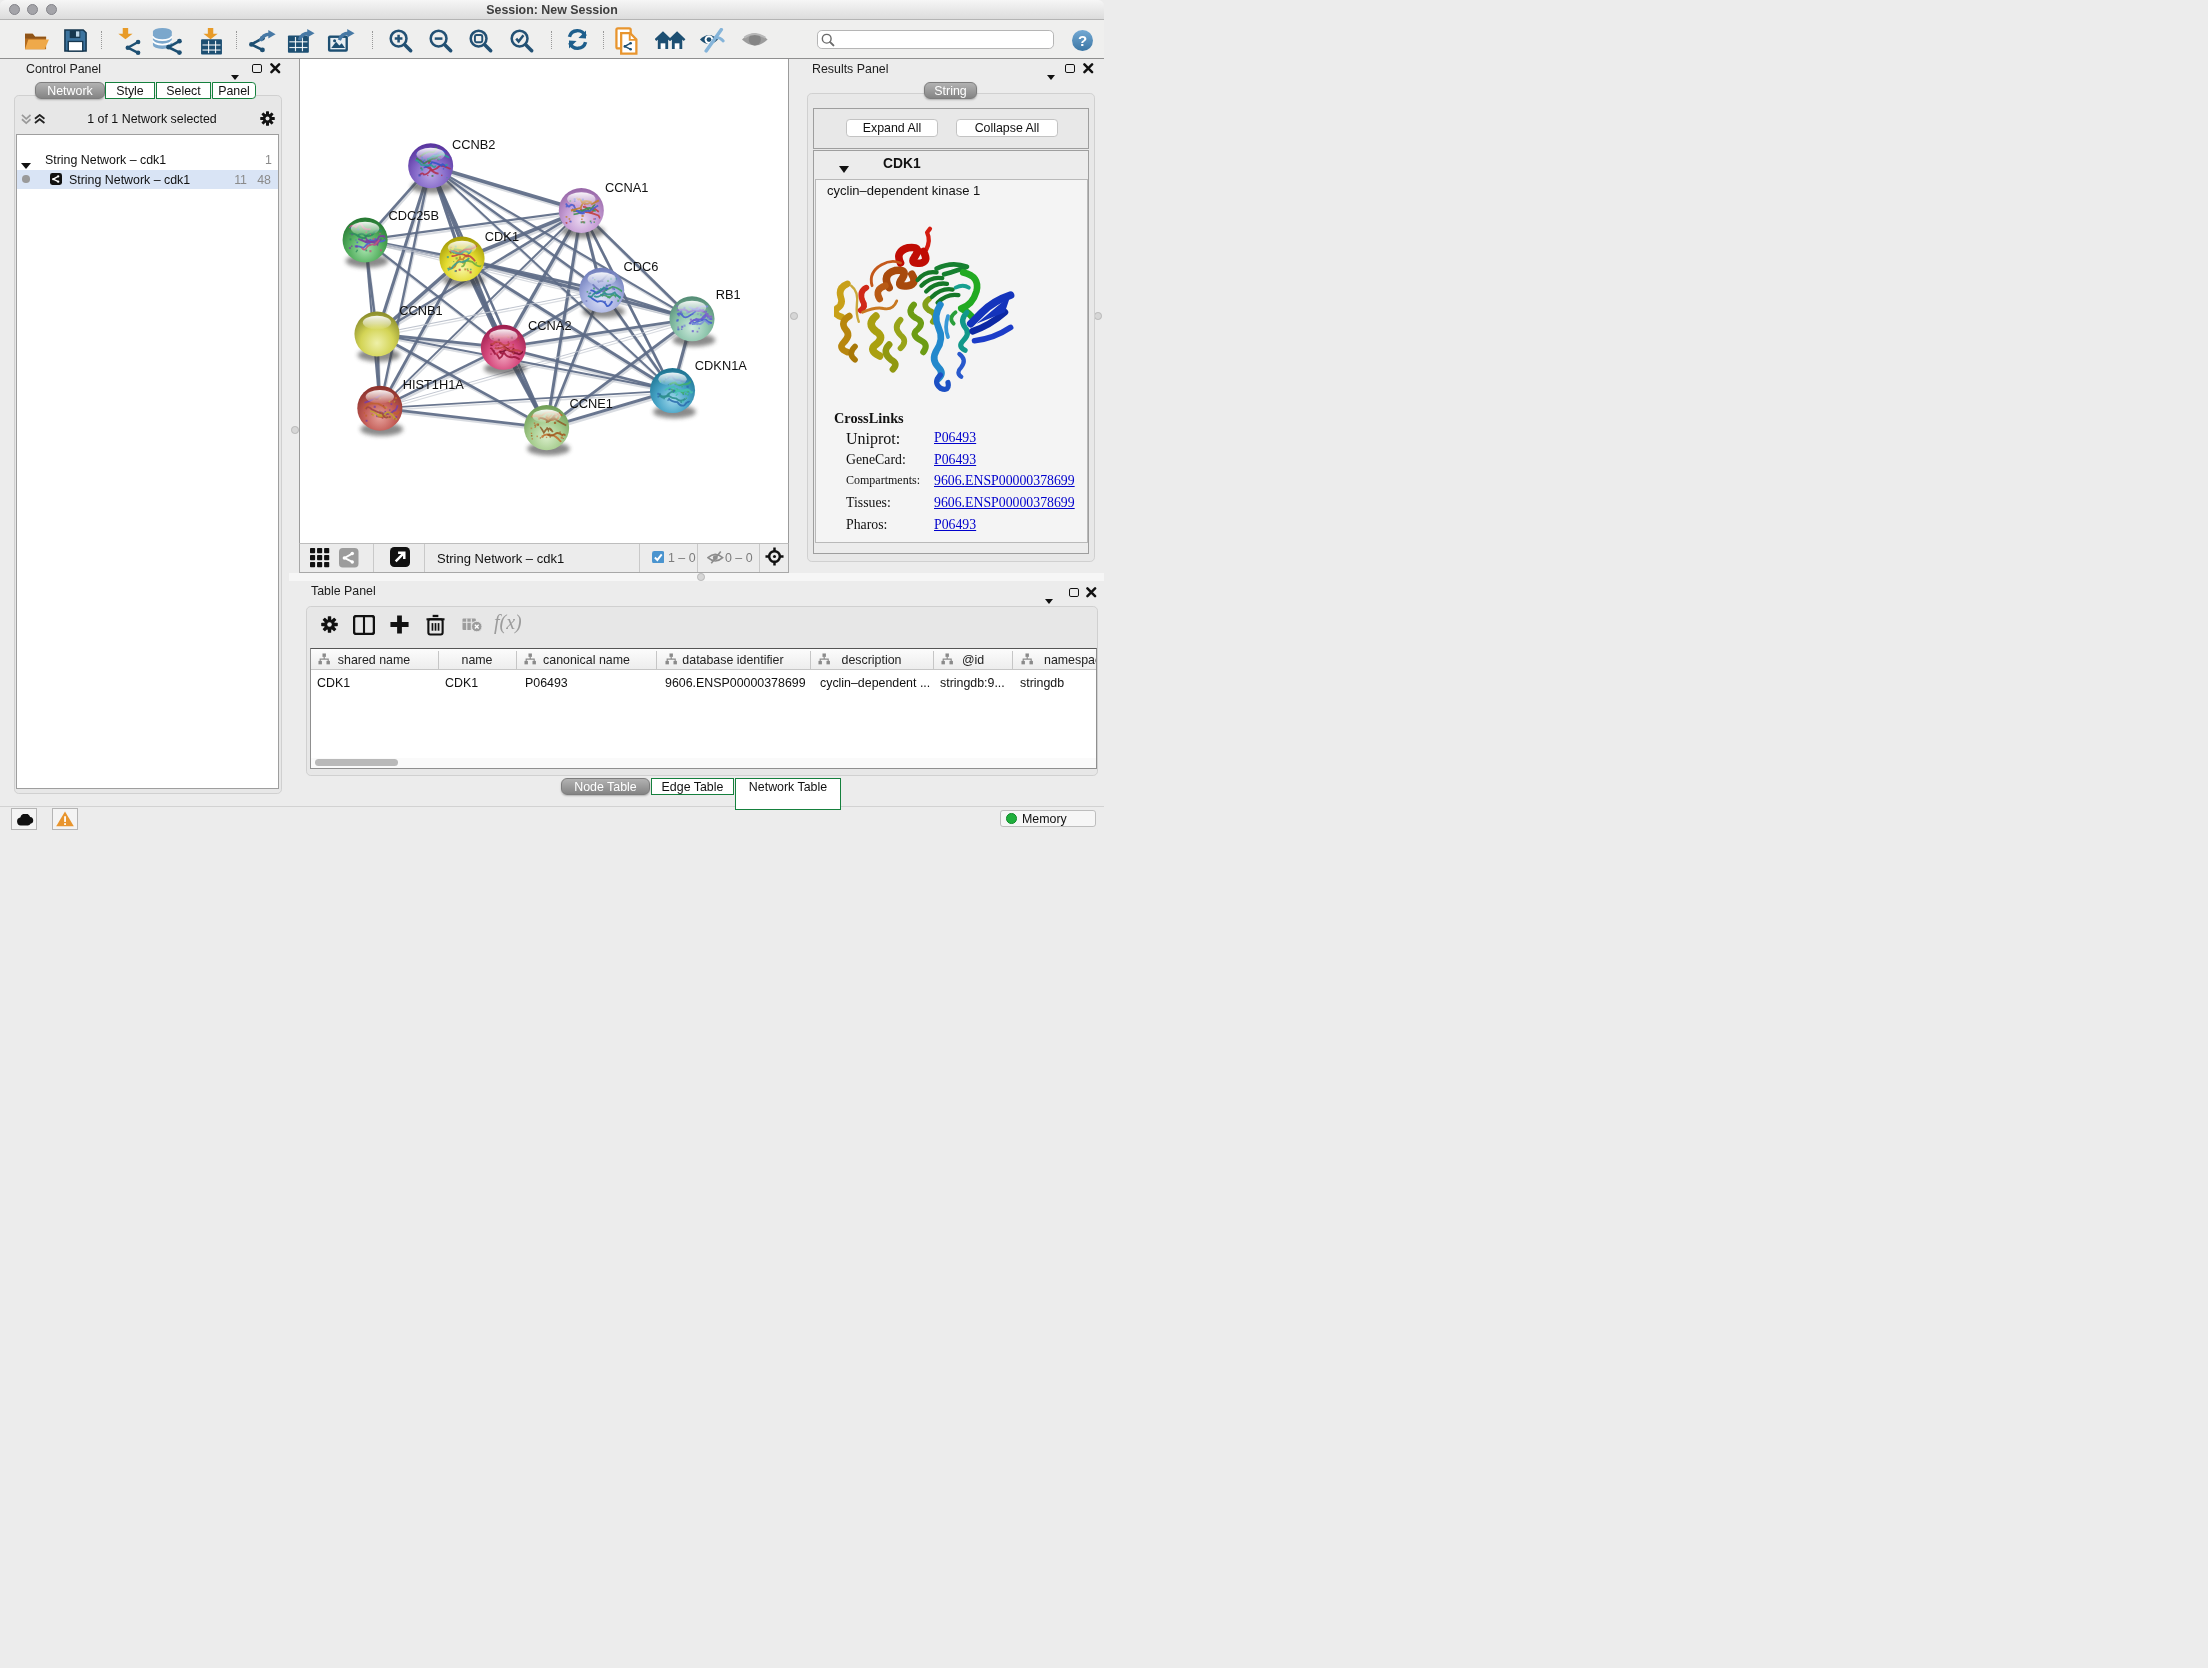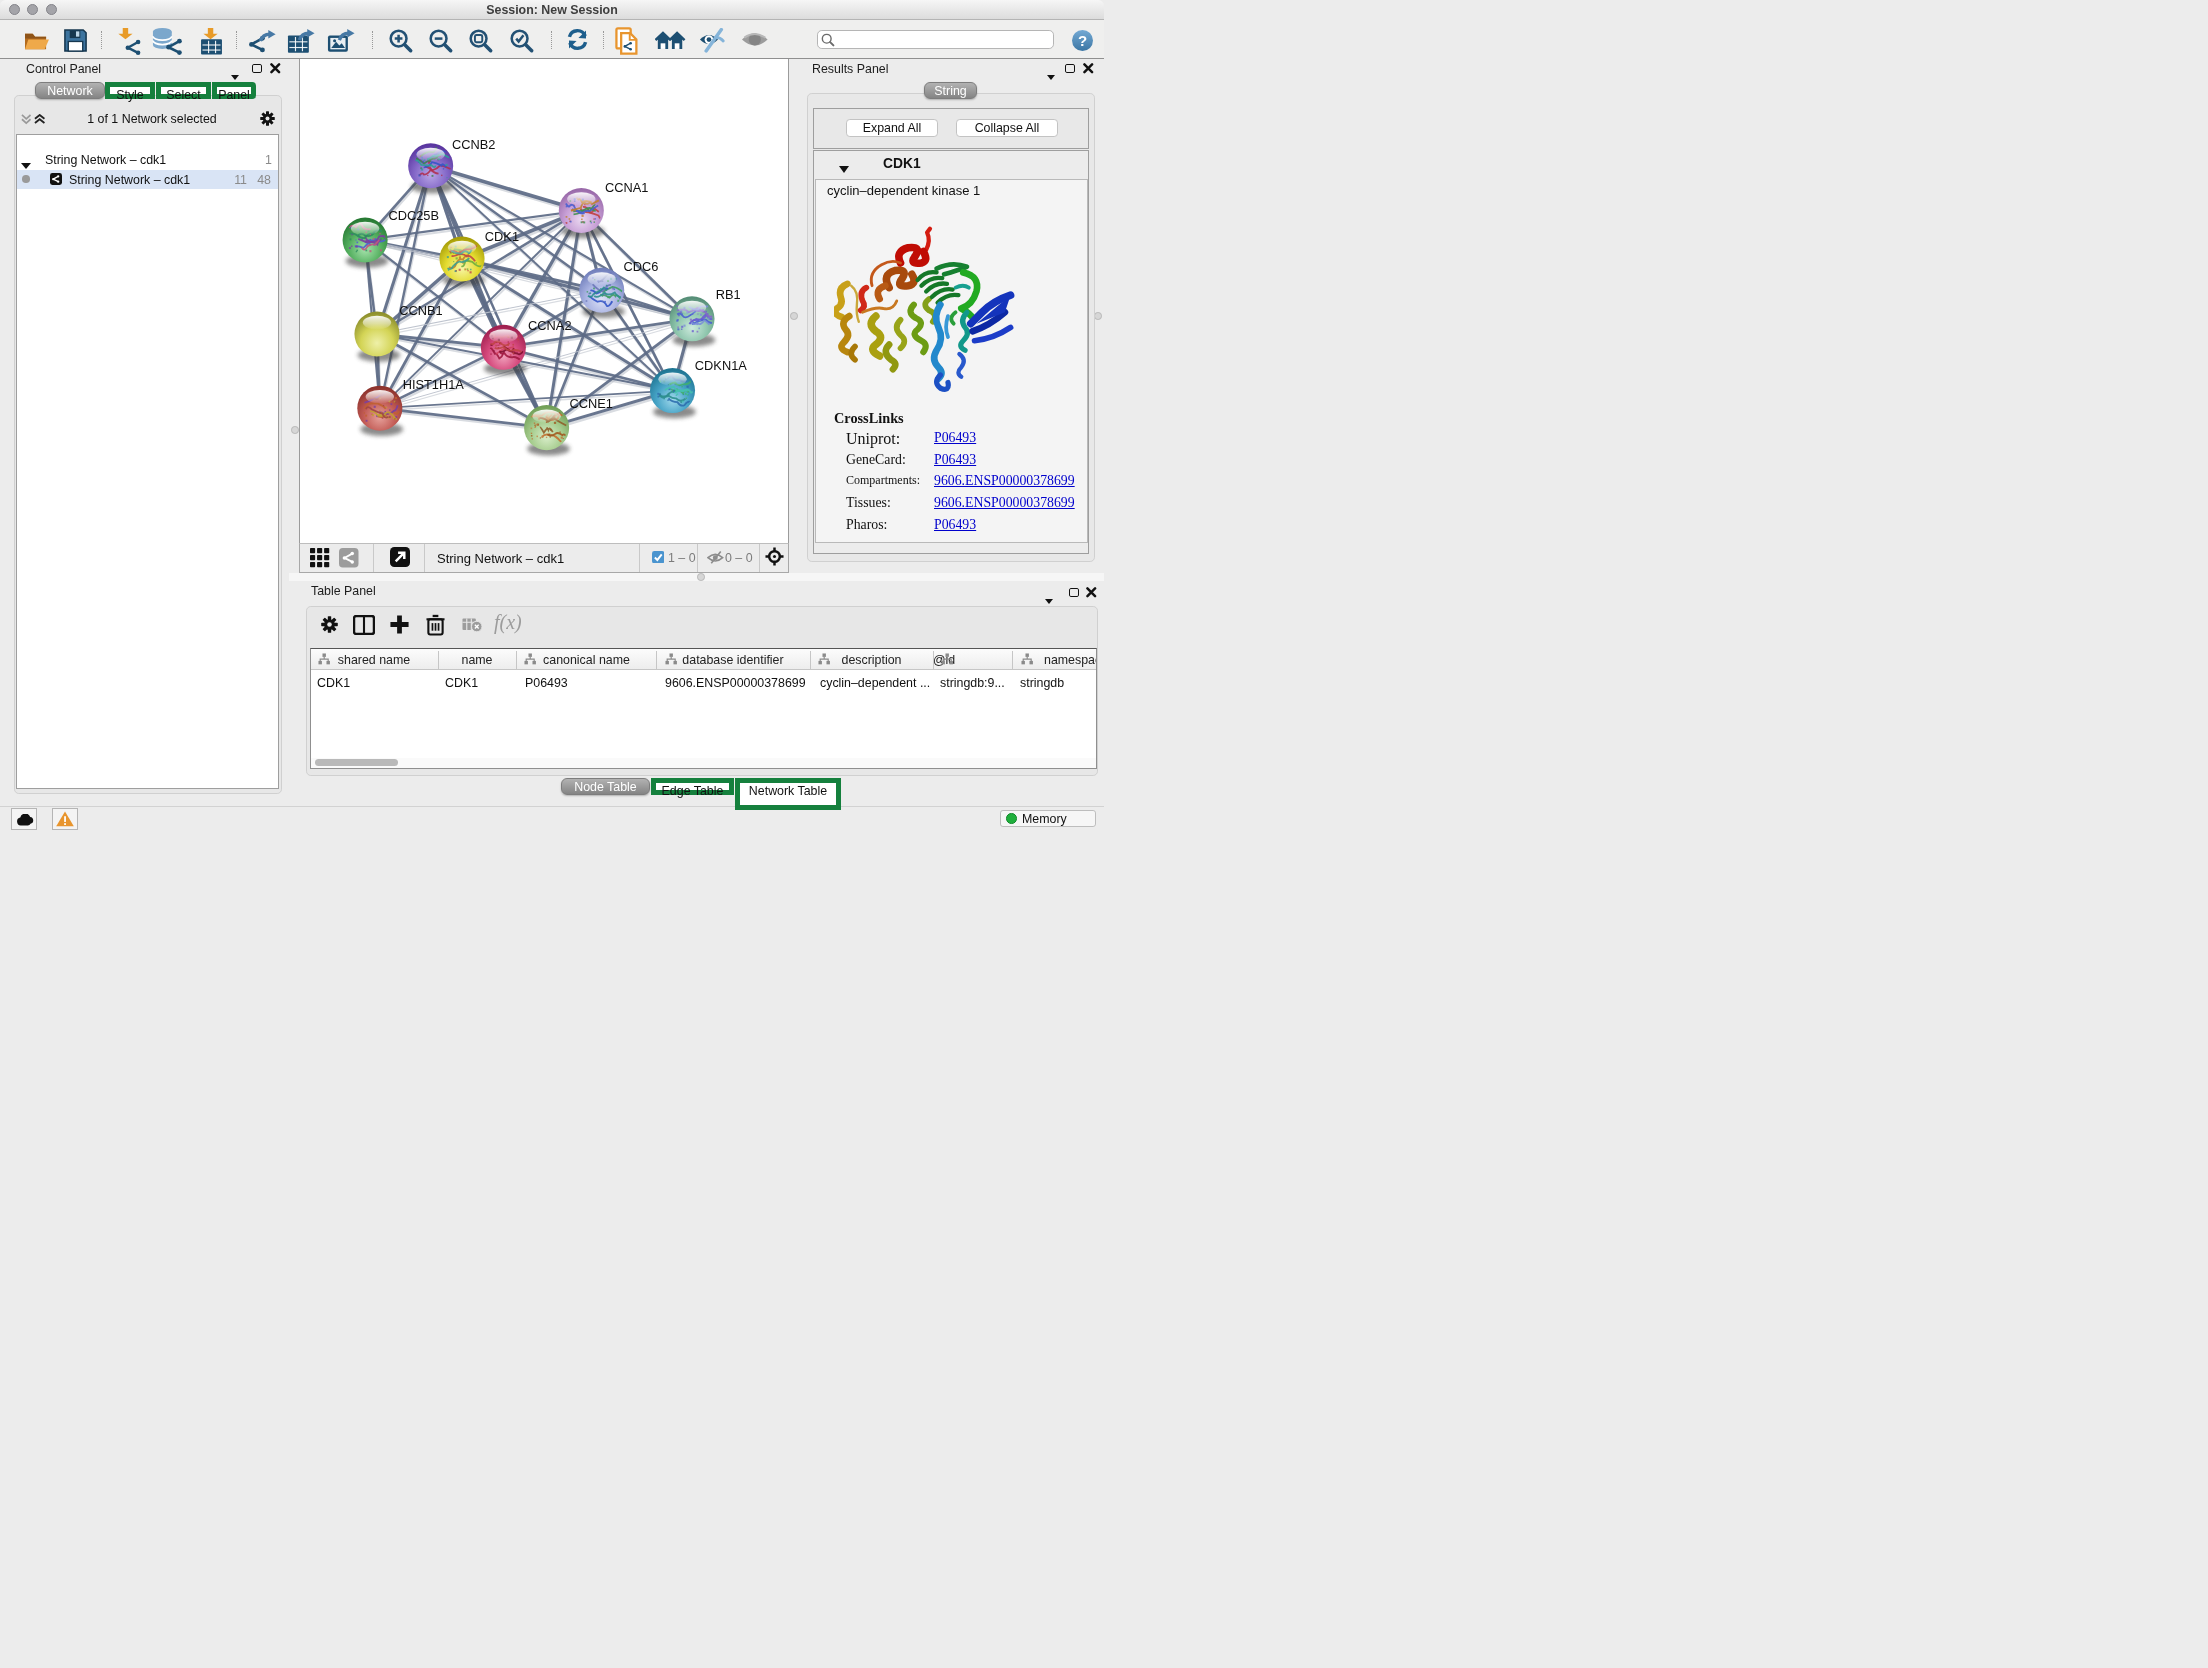--- a/index.html
+++ b/index.html
@@ -12,21 +12,21 @@
 .title { position:absolute; top:3.3px; left:0; width:100%; text-align:center;
   font-size:12.4px; font-weight:bold; color:#3e3e3e; }
 .toolbar { left:0; top:20px; width:1104px; height:39px; background:#efefee;
   border-bottom:1px solid #8f8f8f; }
 .tsep { position:absolute; top:31px; height:18px; width:0;
   border-left:1px dotted #999; }
 .phdr { font-size:12.4px; color:#1c1c1c; }
 .tri { width:0; height:0; border-left:4.8px solid transparent; border-right:4.8px solid transparent;
   border-top:5.7px solid #111; display:inline-block; }
 .sqico { width:9.5px; height:8.6px; border:1.4px solid #111; border-radius:1.9px; display:inline-block; }
-.tab { position:absolute; z-index:5; height:17px; background:#fff; border:5px solid #15803d;
+.tab { position:absolute; z-index:5; height:17px; background:#fff; border:1px solid #15803d;
   font-size:12.4px; color:#111; text-align:center; line-height:16px; }
 .tabsel { background:linear-gradient(#b2b2b2,#848484); color:#fff; border:1px solid #7d7d7d;
   border-radius:6px; box-shadow:0 1px 1.9px rgba(0,0,0,.25); }
 .btn { position:absolute; background:#fff; border:1px solid #c3c3c3; border-radius:3.8px;
   font-size:12.4px; color:#111; text-align:center; }
 .serif { font-family:"Liberation Serif", serif; }
 a.lnk { color:#0000cc; text-decoration:underline; }
 </style></head><body>
 <div class="abs titlebar">
     <div class="tl" style="left:8.7px"></div>
@@ -1035,21 +1035,21 @@
     <rect x="8.899999999999999" y="8.3" width="3.5999999999999996" height="3.5999999999999996" fill="#8a8a8a"></rect>
     <path d="M 6.5 4.1 V 6.5 M 2.3 8.3 V 6.5 H 10.7 V 8.3" fill="none" stroke="#8a8a8a" stroke-width="1.2000000000000002"></path>
   </svg>
 <div class="abs" style="left:810px;top:653px;width:123px;text-align:center;font-size:12.4px;color:#222">description</div>
 <svg class="abs" style="left:818px;top:653px" width="12.4" height="12.4" viewBox="0 0 13 13">
     <rect x="4.699999999999999" y="0.5" width="3.5999999999999996" height="3.5999999999999996" fill="#8a8a8a"></rect>
     <rect x="0.5" y="8.3" width="3.5999999999999996" height="3.5999999999999996" fill="#8a8a8a"></rect>
     <rect x="8.899999999999999" y="8.3" width="3.5999999999999996" height="3.5999999999999996" fill="#8a8a8a"></rect>
     <path d="M 6.5 4.1 V 6.5 M 2.3 8.3 V 6.5 H 10.7 V 8.3" fill="none" stroke="#8a8a8a" stroke-width="1.2000000000000002"></path>
   </svg>
-<div class="abs" style="left:933px;top:653px;width:80px;text-align:left;font-size:12.4px;color:#222">@id</div>
+<div class="abs" style="left:933px;top:653px;width:80px;text-align:center;font-size:12.4px;color:#222">@id</div>
 <svg class="abs" style="left:941px;top:653px" width="12.4" height="12.4" viewBox="0 0 13 13">
     <rect x="4.699999999999999" y="0.5" width="3.5999999999999996" height="3.5999999999999996" fill="#8a8a8a"></rect>
     <rect x="0.5" y="8.3" width="3.5999999999999996" height="3.5999999999999996" fill="#8a8a8a"></rect>
     <rect x="8.899999999999999" y="8.3" width="3.5999999999999996" height="3.5999999999999996" fill="#8a8a8a"></rect>
     <path d="M 6.5 4.1 V 6.5 M 2.3 8.3 V 6.5 H 10.7 V 8.3" fill="none" stroke="#8a8a8a" stroke-width="1.2000000000000002"></path>
   </svg>
 <div class="abs" style="left:1044px;top:653px;width:52px;overflow:hidden;white-space:nowrap;font-size:12.4px;color:#222">namespace</div>
 <svg class="abs" style="left:1021px;top:653px" width="12.4" height="12.4" viewBox="0 0 13 13">
     <rect x="4.699999999999999" y="0.5" width="3.5999999999999996" height="3.5999999999999996" fill="#8a8a8a"></rect>
     <rect x="0.5" y="8.3" width="3.5999999999999996" height="3.5999999999999996" fill="#8a8a8a"></rect>

